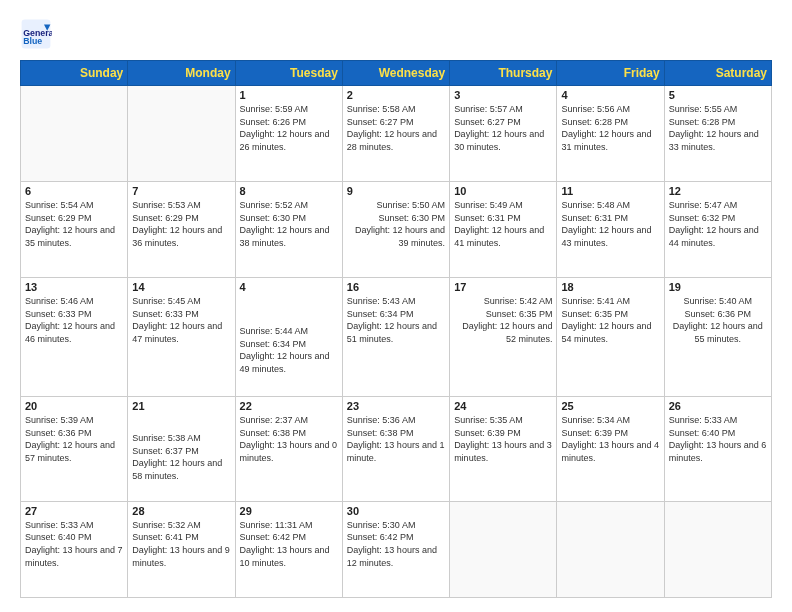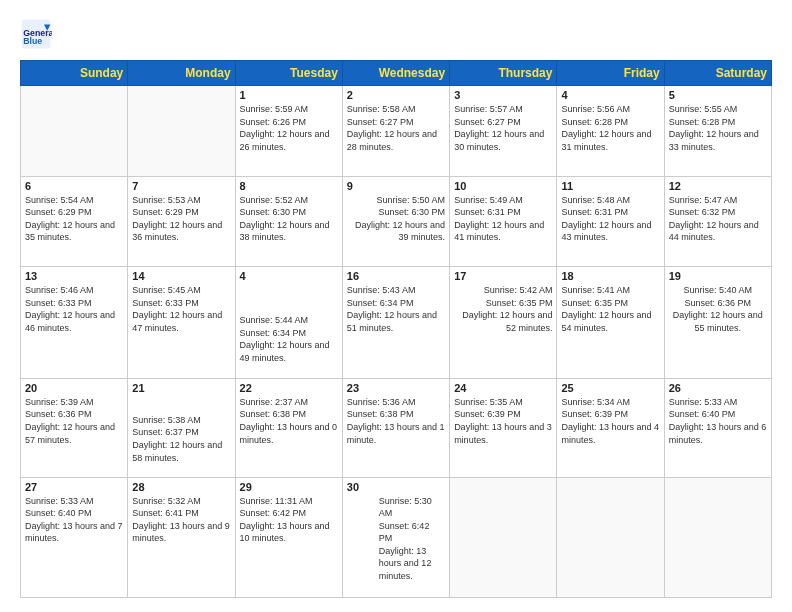--- a/index.html
+++ b/index.html
@@ -299,21 +299,21 @@
 Daylight: 13 hours and 9 minutes.</div>
           </td>
           <td>
             <span class="day-num">29</span>
             <div class="day-info" style="white-space: pre-line;">Sunrise: 11:31 AM
 Sunset: 6:42 PM
 Daylight: 13 hours and 10 minutes.</div>
           </td>
           <td>
             <span class="day-num">30</span>
-            <div class="day-info" style="white-space: pre-line; margin-left: 32px;">Sunrise: 5:30 AM
+            <div class="day-info" style="white-space: pre-line;">Sunrise: 5:30 AM
 Sunset: 6:42 PM
 Daylight: 13 hours and 12 minutes.</div>
           </td>
           <td class="empty-cell"></td>
           <td class="empty-cell"></td>
           <td class="empty-cell"></td>
         </tr>
       </tbody>
   </table>
 </div>

